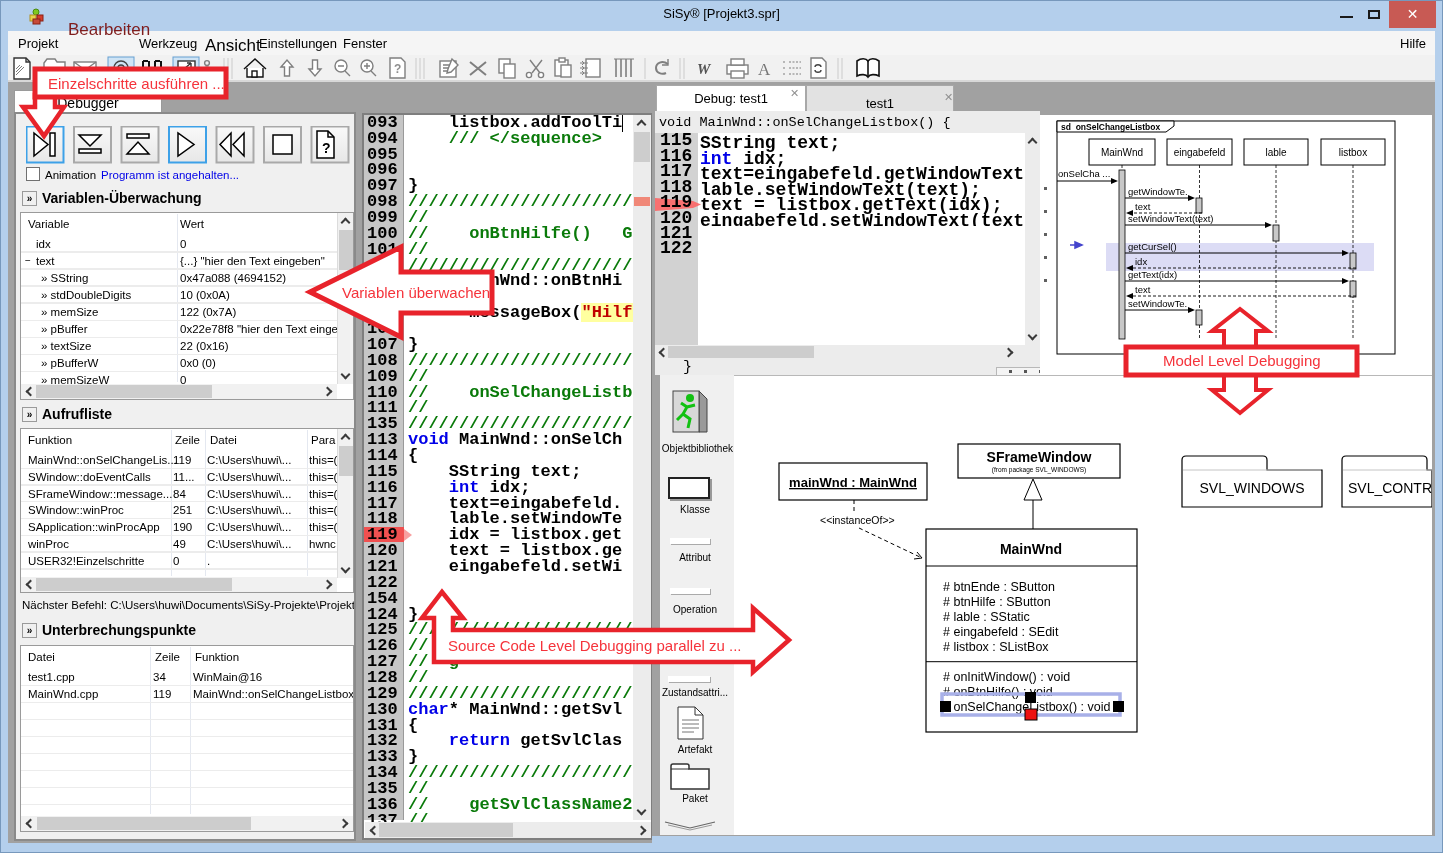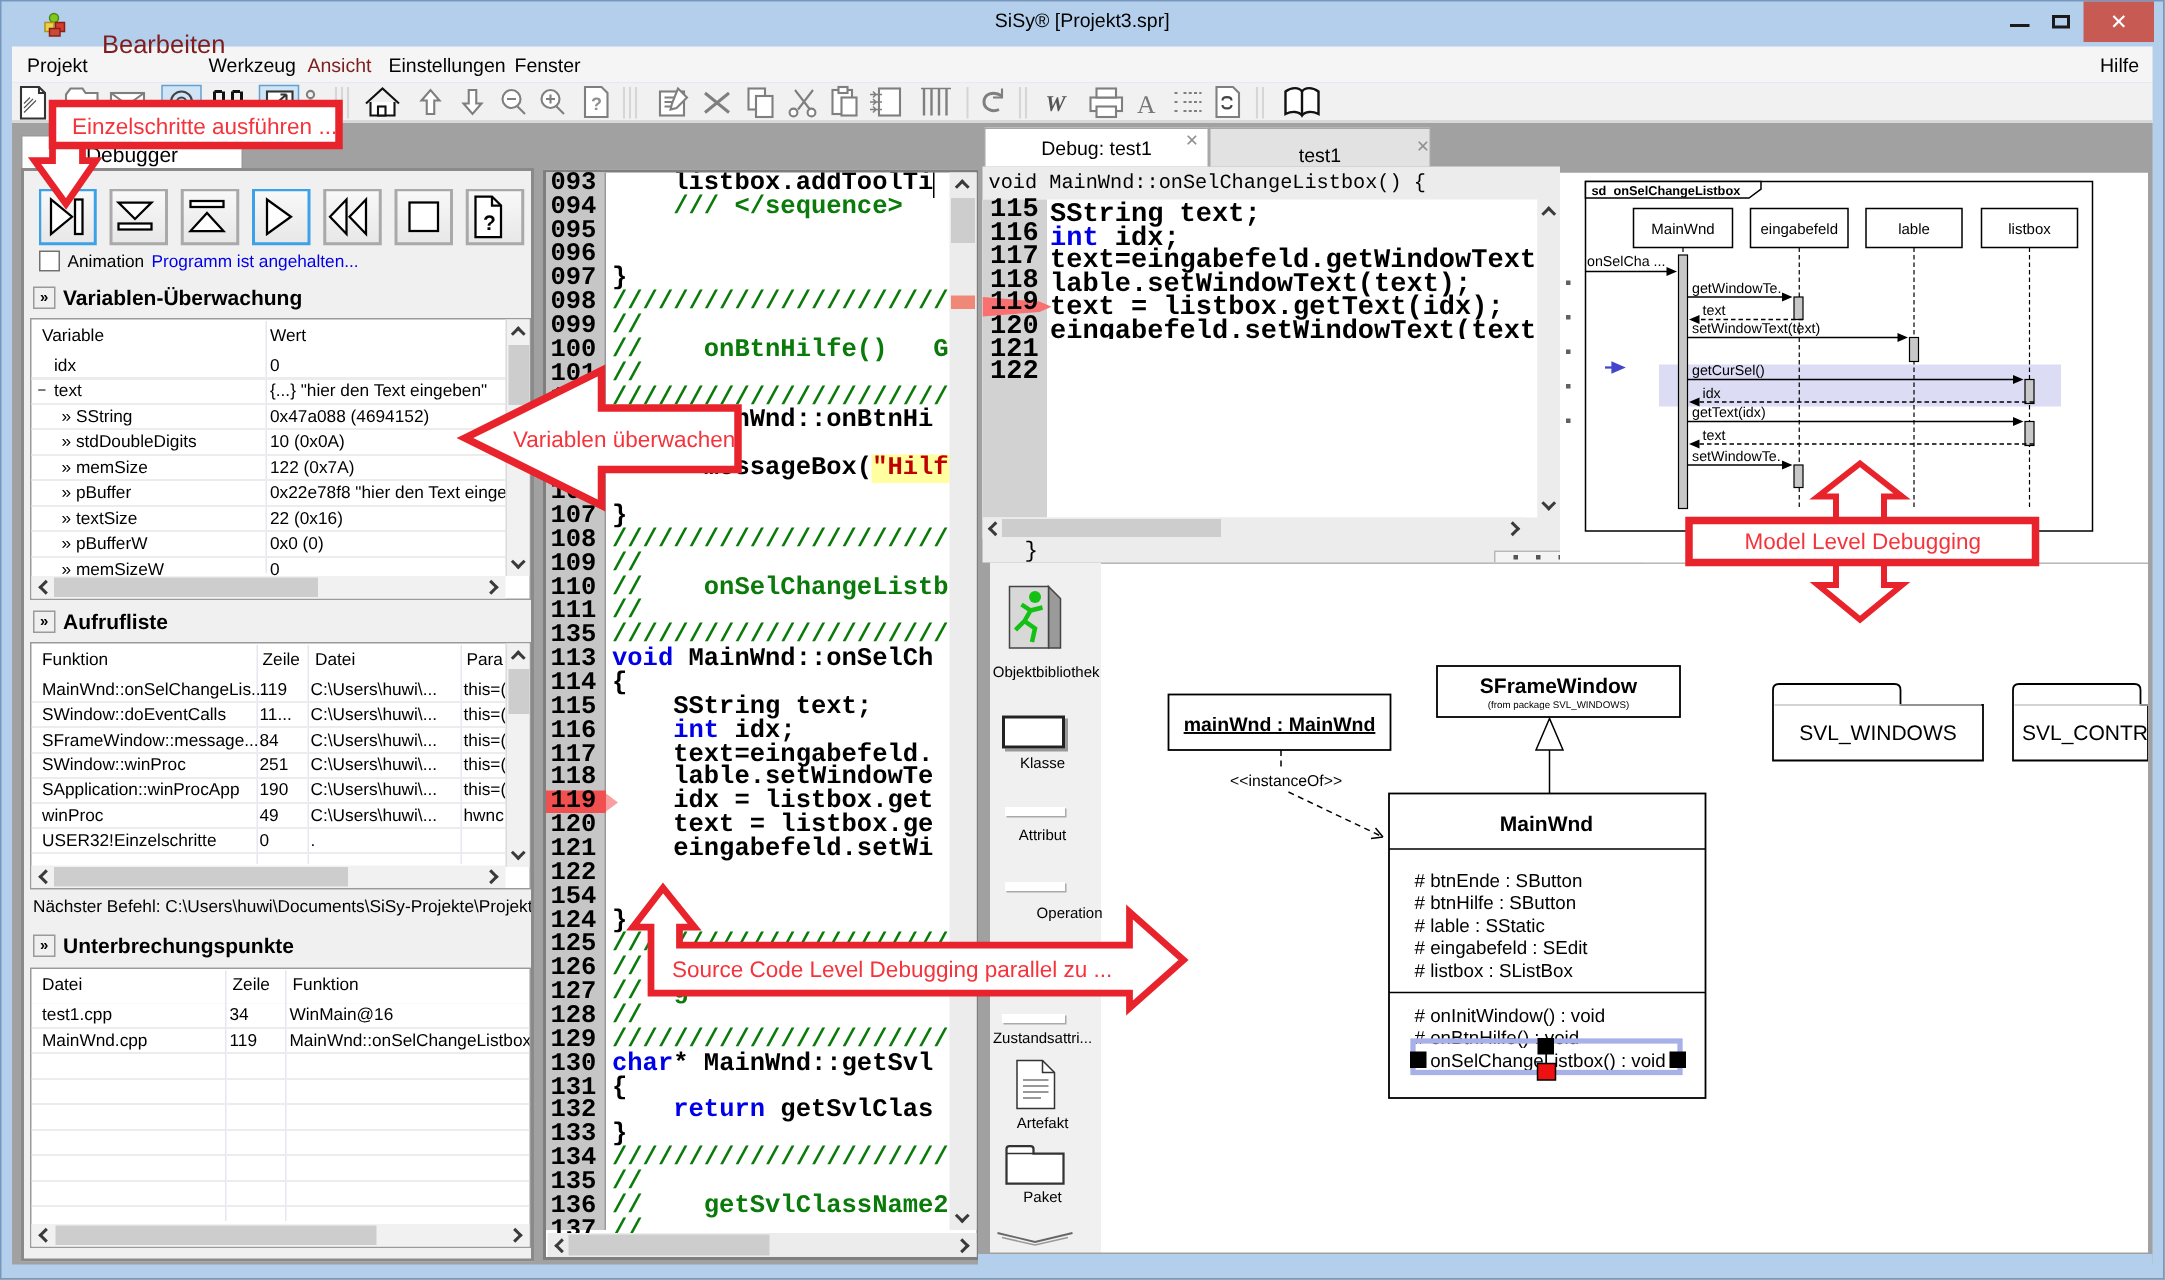--- a/index.html
+++ b/index.html
@@ -29,21 +29,21 @@
 <div class="abs" style="left:0;top:6px;width:1443px;text-align:center;font-size:13px;color:#000">SiSy®&nbsp;[Projekt3.spr]</div>
 <div class="abs" style="left:1340px;top:16px;width:13px;height:2px;background:#1a1a1a"></div>
 <div class="abs" style="left:1368px;top:10px;width:12px;height:9px;border:2px solid #1a1a1a"></div>
 <div class="abs" style="left:1389px;top:1px;width:47px;height:27px;background:#c85a54"></div>
 <div class="abs" style="left:1389px;top:1px;width:47px;height:27px;color:#fff;font-size:14px;text-align:center;line-height:26px">✕</div>
 
 <div class="abs" style="left:8px;top:31px;width:1427px;height:24px;background:#f5f5f5"></div>
 <div class="abs" style="left:18px;top:36px;font-size:13px;color:#000">Projekt</div>
 <div class="abs" style="left:68px;top:20px;font-size:17px;color:#7f1d1d">Bearbeiten</div>
 <div class="abs" style="left:139px;top:36px;font-size:13px;color:#000">Werkzeug</div>
-<div class="abs" style="left:205px;top:36px;font-size:13px;color:#7f1d1d">Ansicht</div>
+<div class="abs" style="left:205px;top:36px;font-size:17px;color:#000000">Ansicht</div>
 <div class="abs" style="left:259px;top:36px;font-size:13px;color:#000">Einstellungen</div>
 <div class="abs" style="left:343px;top:36px;font-size:13px;color:#000">Fenster</div>
 <div class="abs" style="left:1400px;top:36px;font-size:13px;color:#000">Hilfe</div>
 
 <div class="abs" id="toolbar" style="left:8px;top:55px;width:1427px;height:27px;background:#f1f1f1"></div>
 <div class="abs" style="left:8px;top:80px;width:1427px;height:2px;background:#d8d8d8"></div>
 
 <div class="abs" style="left:8px;top:82px;width:1427px;height:761px;background:#a1a1a1"></div>
 
 <svg class="abs" style="left:8px;top:55px" width="1427" height="27" viewBox="0 0 1427 27">
@@ -601,21 +601,21 @@
       <path d="M10 14l6 4-4 7 7 5-2 9M16 18l8-2M12 25l-6 6"></path>
     </g>
     <circle cx="19" cy="9" r="4" fill="#12c112"></circle>
 </svg>
 <div class="abs" style="left:653px;top:443px;width:80px;text-align:right;font-size:10px;color:#000">Objektbibliothek</div>
 <div class="abs" style="left:668px;top:477px;width:42px;height:22px;background:#fff;border:2px solid #222;box-shadow:2px 2px 0 #999"></div>
 <div class="abs" style="left:655px;top:504px;width:80px;text-align:center;font-size:10px;color:#000">Klasse</div>
 <div class="abs" style="left:670px;top:538px;width:40px;height:6px;background:#fff;box-shadow:1px 1px 0 #aaa"></div>
 <div class="abs" style="left:655px;top:552px;width:80px;text-align:center;font-size:10px;color:#000">Attribut</div>
 <div class="abs" style="left:670px;top:588px;width:40px;height:6px;background:#fff;box-shadow:1px 1px 0 #aaa"></div>
-<div class="abs" style="left:655px;top:604px;width:80px;text-align:right;font-size:10px;color:#000">Operation</div>
+<div class="abs" style="left:655px;top:604px;width:80px;text-align:center;font-size:10px;color:#000">Operation</div>
 <div class="abs" style="left:668px;top:676px;width:42px;height:6px;background:#fff;box-shadow:1px 1px 0 #aaa"></div>
 <div class="abs" style="left:653px;top:687px;width:84px;text-align:center;font-size:10px;color:#000">Zustandsattri...</div>
 <svg class="abs" style="left:677px;top:706px" width="27" height="34" viewBox="0 0 27 34">
 <path d="M1 1h17l8 8v24H1z" fill="#fff" stroke="#333"></path>
     <path d="M18 1v8h8" fill="none" stroke="#333"></path>
 <path d="M5 14h17M5 18h17M5 22h17M5 26h12" stroke="#777" stroke-width="1"></path>
 </svg>
 <div class="abs" style="left:655px;top:744px;width:80px;text-align:center;font-size:10px;color:#000">Artefakt</div>
 <svg class="abs" style="left:670px;top:760px" width="40" height="30" viewBox="0 0 40 30">
 <path d="M1 29V6q0-2 2-2h14q2 0 2 2v3h20v20z" fill="#fff" stroke="#333" stroke-width="1.5"></path>

